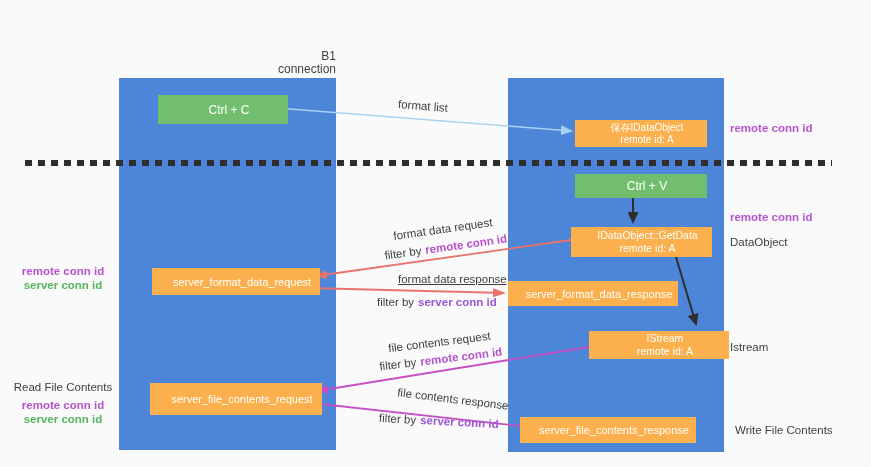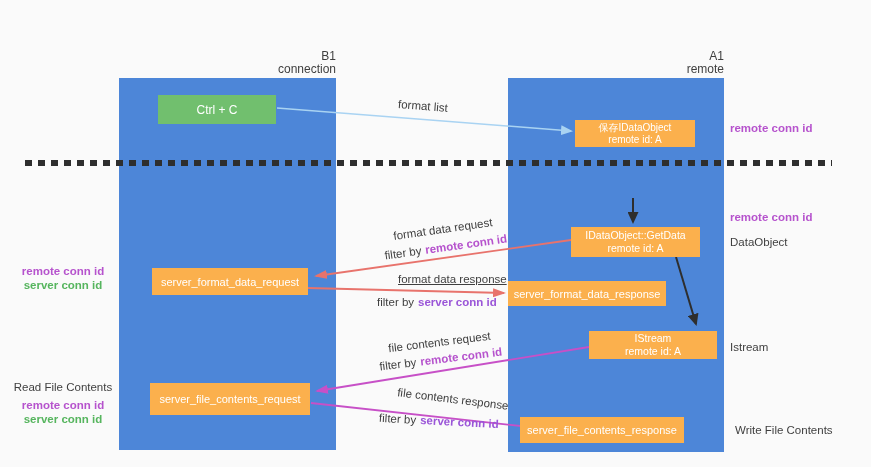--- a/index.html
+++ b/index.html
@@ -19,21 +19,21 @@
 
   
   .title { position:absolute; left:336px; top:7px; width:180px; text-align:center;
            font-size:15px; line-height:19px; z-index:4; }
   .lane-header { position:absolute; text-align:right; font-size:12px; line-height:13px; z-index:4; }
   .lh-left  { left:119px; top:50px; width:217px; }
   .lh-right { left:508px; top:50px; width:216px; }
 
   
   .box { position:absolute; z-index:3; color:#fff; display:flex; flex-direction:column;
-         align-items:center; justify-content:center; text-align:left; line-height:12px; }
+         align-items:center; justify-content:center; text-align:left; line-height:12px;padding-left:12px; }
   .green  { background:#71bf6e; }
   .orange { background:#fbb04d; }
   .b-ctrlc   { left:158px; top:95px;  width:118px; height:29px; font-size:12px; }
   .b-saveido { left:575px; top:120px; width:120px; height:27px; font-size:10px; }
   .b-ctrlv   { left:575px; top:174px; width:120px; height:24px; font-size:12px; }
   .b-getdata { left:571px; top:227px; width:129px; height:30px; font-size:10.5px; line-height:13px; }
   .b-freq    { left:152px; top:268px; width:156px; height:27px; font-size:11px; }
   .b-fresp   { left:508px; top:281px; width:158px; height:25px; font-size:11px; }
   .b-istream { left:589px; top:331px; width:128px; height:28px; font-size:10.5px; line-height:13px; }
   .b-cfreq   { left:150px; top:383px; width:160px; height:32px; font-size:11px; }
@@ -81,31 +81,30 @@
     <line x1="308" y1="288" x2="504" y2="293" stroke="#e8736c" stroke-width="1.8" marker-end="url(#mh-red)"></line>
     <line x1="589" y1="347" x2="317" y2="391" stroke="#c750c7" stroke-width="1.8" marker-end="url(#mh-magenta)"></line>
     <line x1="311" y1="403" x2="539" y2="428" stroke="#c750c7" stroke-width="1.8" marker-end="url(#mh-magenta)"></line>
   </svg>
 
 
   <div class="lane-header lh-left">
     <div>B1</div>
     <div>connection</div>
   </div>
-  <div class="lane-header lh-right">
-    <div>A1</div>
-    <div>remote</div>
-  </div>
 
   <div class="box green b-ctrlc">
     <span>Ctrl + C</span>
   </div>
   <div class="box orange b-saveido">
     <span>保存IDataObject</span>
     <span>remote id: A</span>
+  </div>
+  <div class="box green b-ctrlv">
+    <span>Ctrl + V</span>
   </div>
   <div class="box orange b-getdata">
     <span>IDataObject::GetData</span>
     <span>remote id: A</span>
   </div>
   <div class="box orange b-fresp">
     <span>server_format_data_response</span>
   </div>
   <div class="box orange b-freq">
     <span>server_format_data_request</span>

